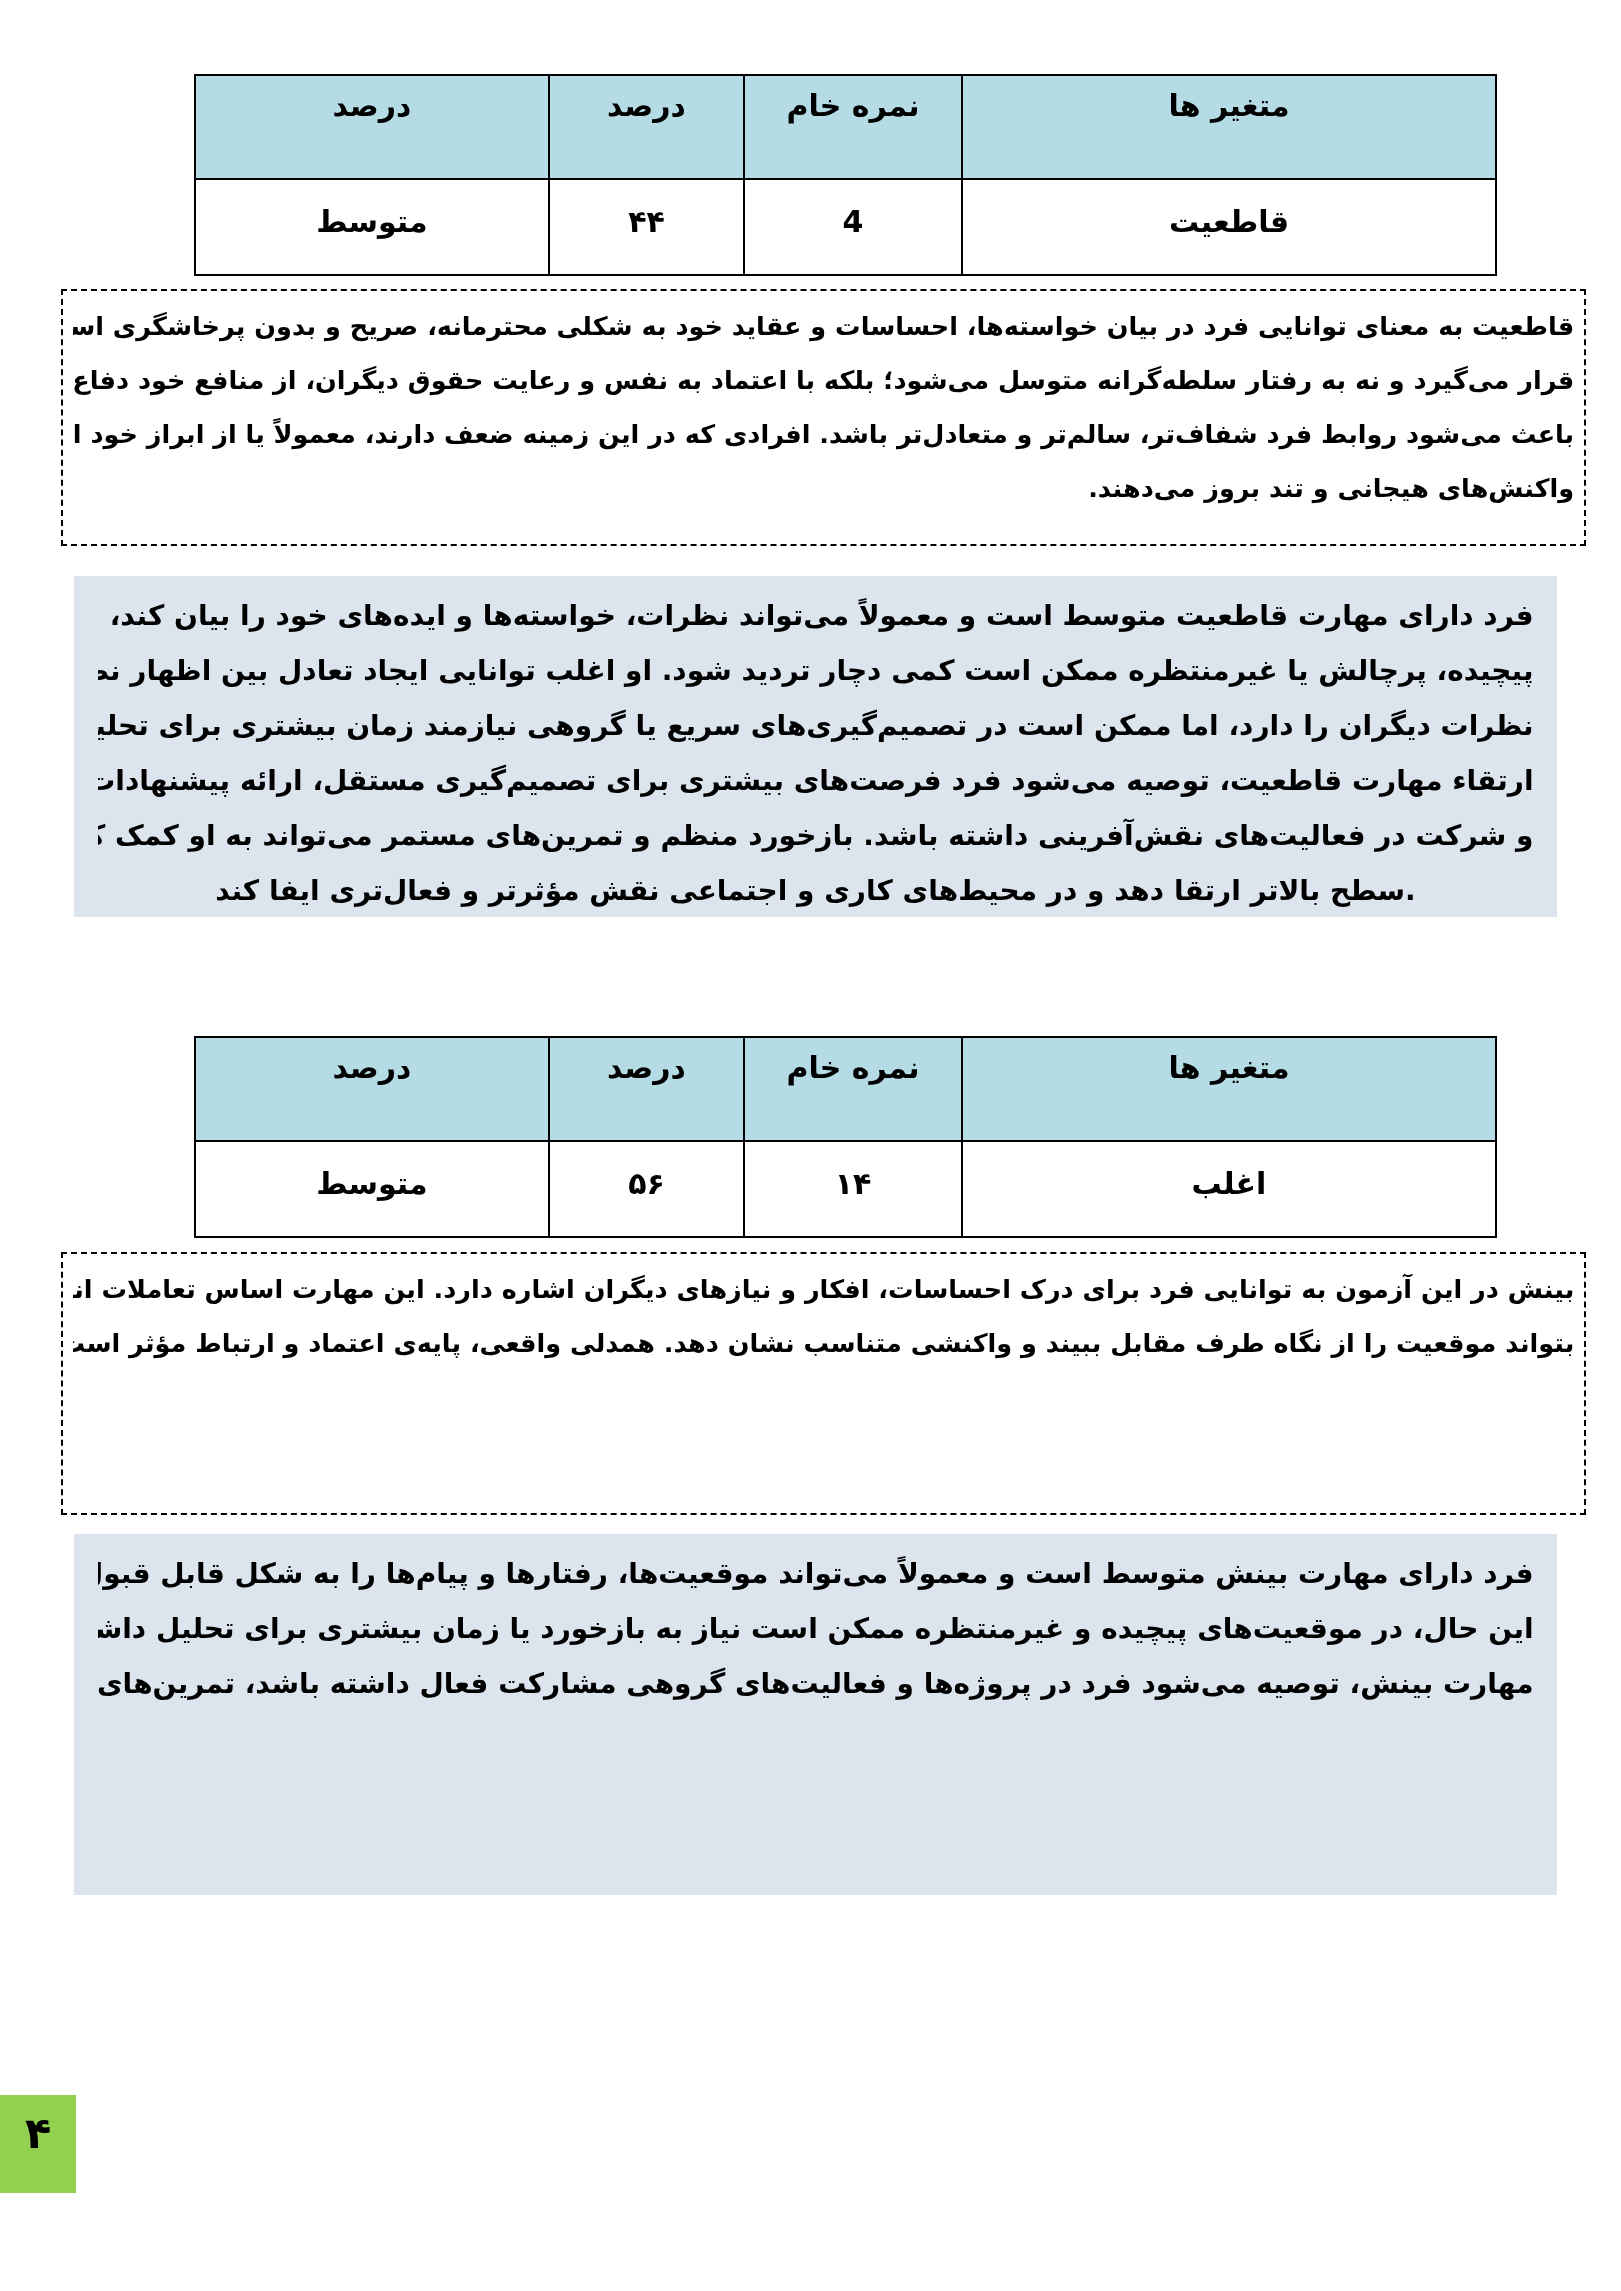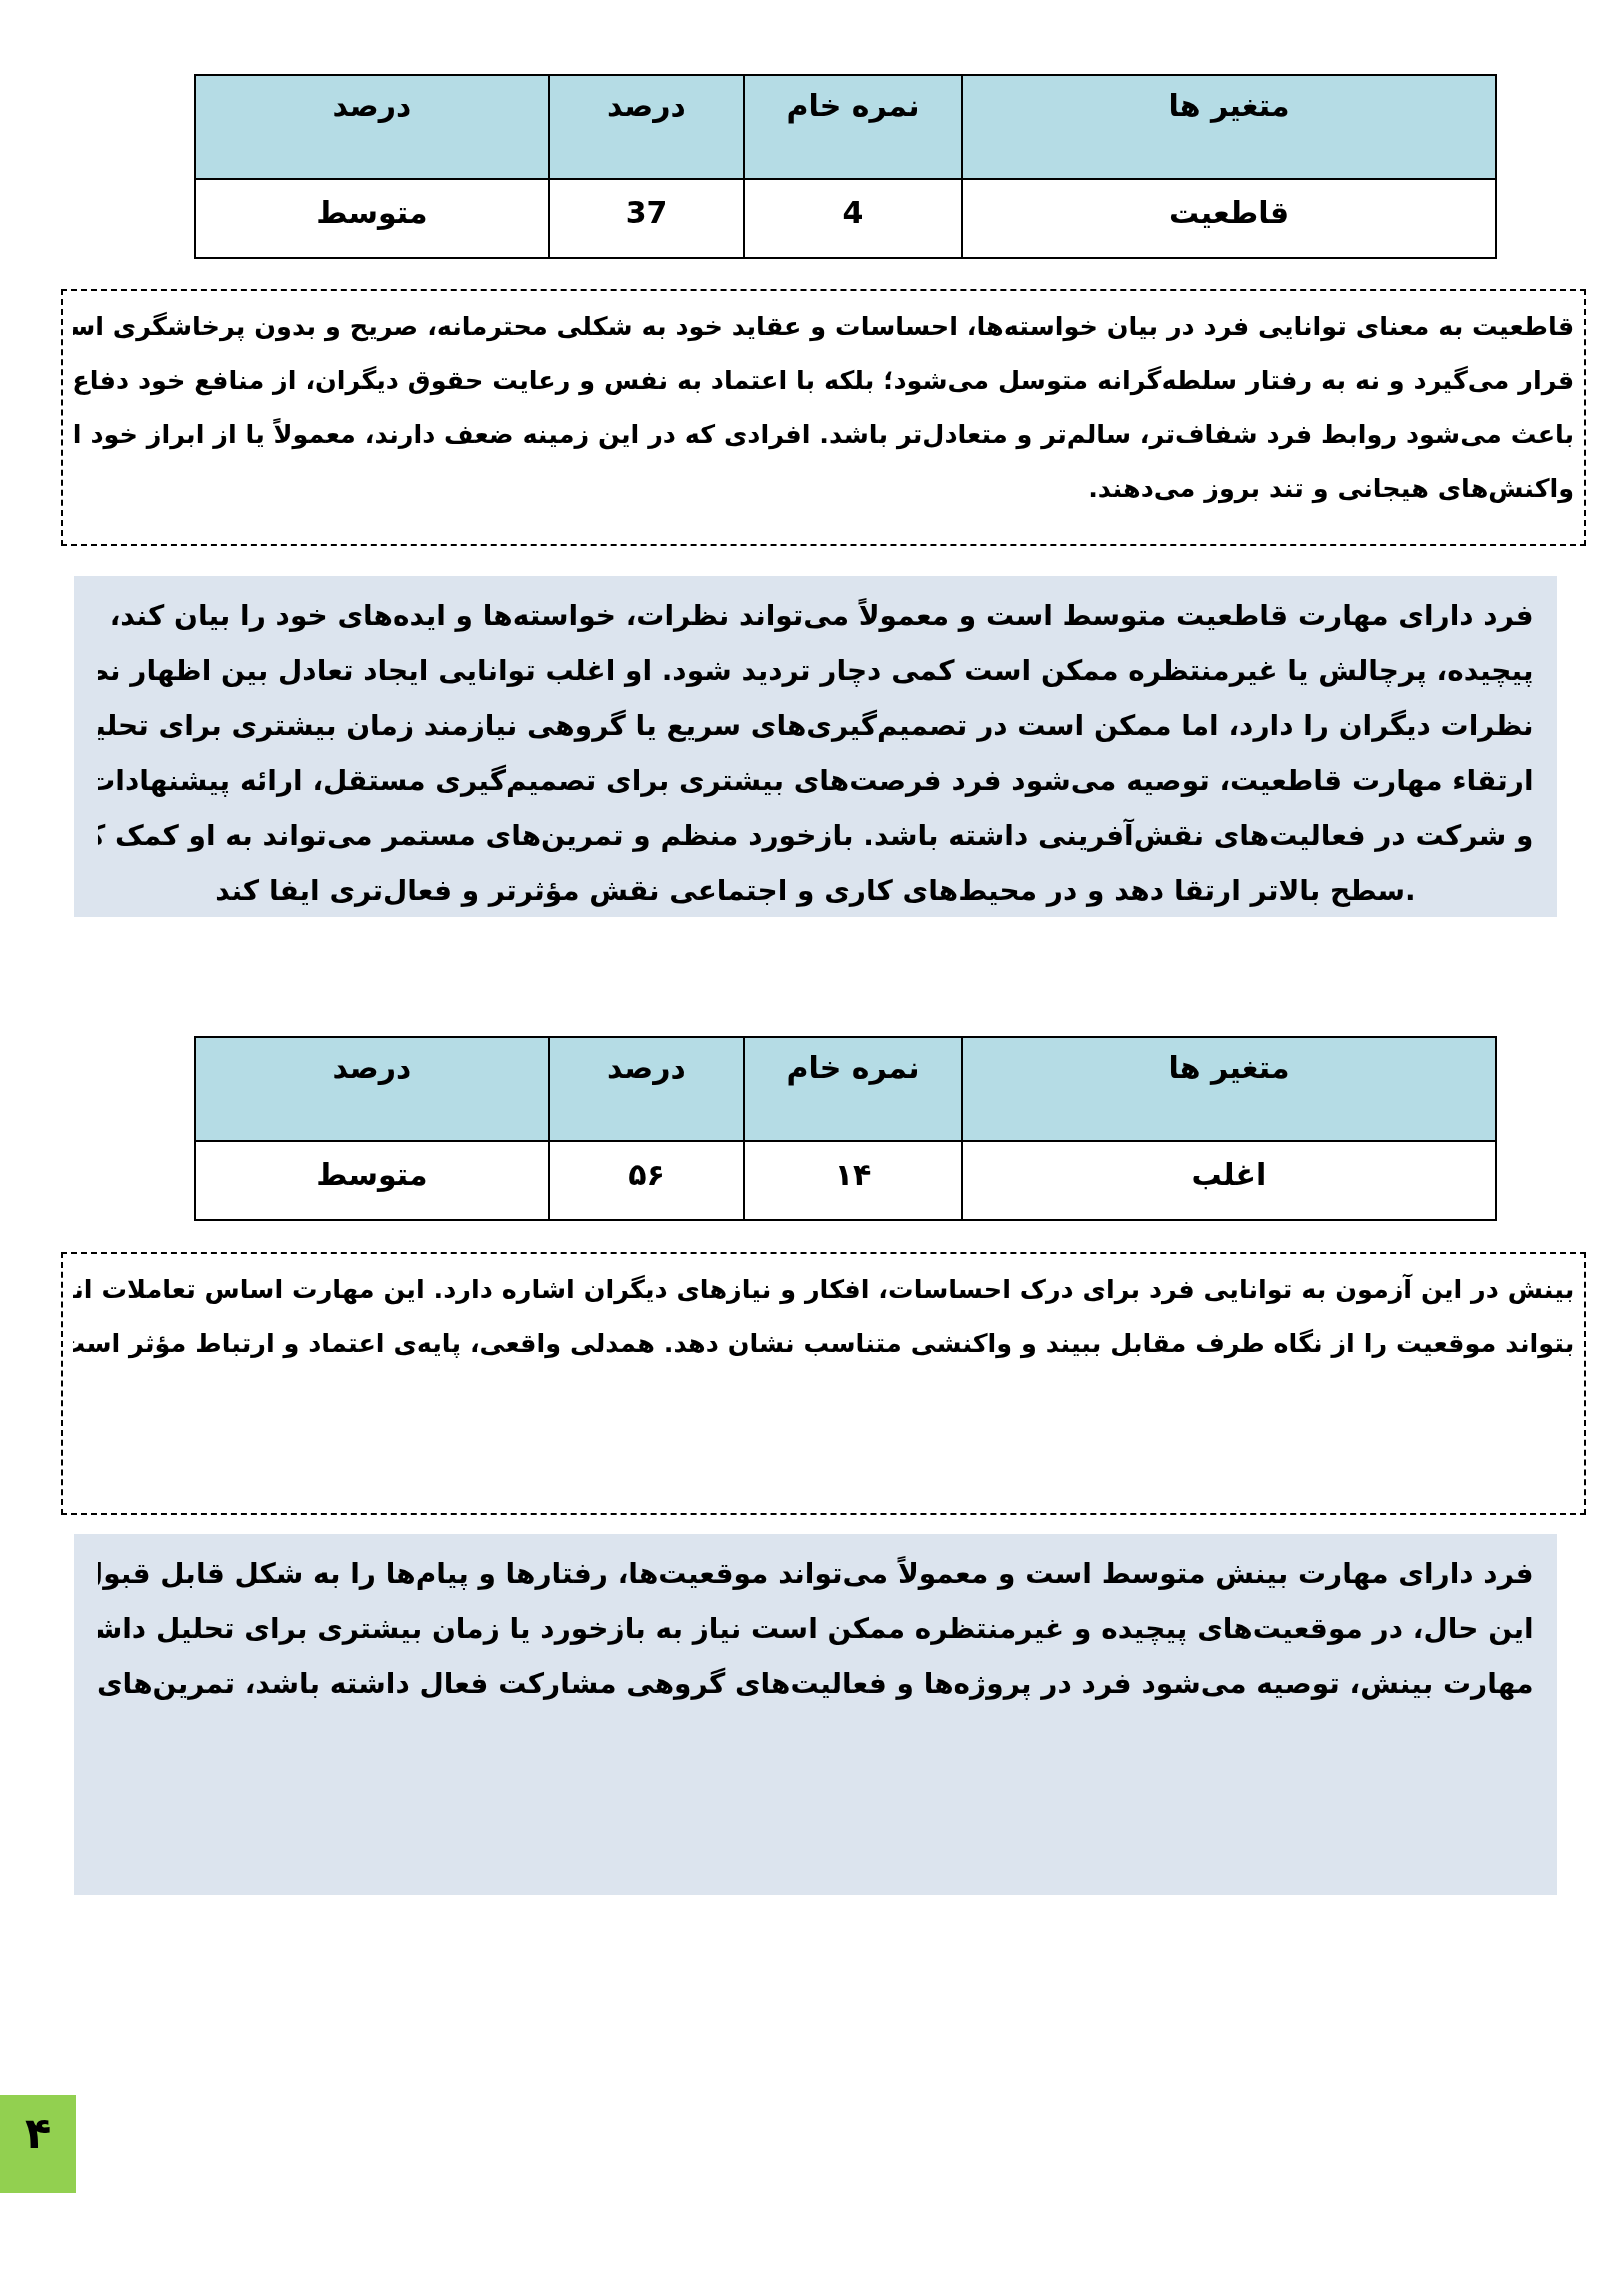--- a/index.html
+++ b/index.html
@@ -35,21 +35,21 @@
     overflow: hidden;
   }
   tr.hdr-row td {
     background: #B5DCE5;
     height: 104px;
     font-size: 30px;
     padding-bottom: 43px;
   }
   tr.val-row td {
     background: #ffffff;
-    height: 79px;
+    height: 96px;
     font-size: 30px;
     padding-bottom: 11.8px;
   }
 
   
   .desc-block {
     position: absolute;
     left: 61px;
     width: 1525px;
     border: 2px dashed #000;
@@ -119,21 +119,21 @@
     <tbody>
       <tr class="hdr-row">
         <td>متغیر ها</td>
         <td>نمره خام</td>
         <td>درصد</td>
         <td>درصد</td>
       </tr>
       <tr class="val-row">
         <td>قاطعیت</td>
         <td>4</td>
-        <td>37</td>
+        <td>۴۴</td>
         <td>متوسط</td>
       </tr>
     </tbody>
   </table>
 
   <div id="desc1" class="desc-block">
     <div class="jline">قاطعیت به معنای توانایی فرد در بیان خواسته‌ها، احساسات و عقاید خود به شکلی محترمانه، صریح و بدون پرخاشگری است. فرد قاطع نه در موضع ضعف</div>
     <div class="jline">قرار می‌گیرد و نه به رفتار سلطه‌گرانه متوسل می‌شود؛ بلکه با اعتماد به نفس و رعایت حقوق دیگران، از منافع خود دفاع می‌کند. برخورداری از قاطعیت بالا،</div>
     <div class="jline">باعث می‌شود روابط فرد شفاف‌تر، سالم‌تر و متعادل‌تر باشد. افرادی که در این زمینه ضعف دارند، معمولاً یا از ابراز خود اجتناب می‌کنند یا در شرایط فشار،</div>
     <div class="jline last-right">واکنش‌های هیجانی و تند بروز می‌دهند.</div>

